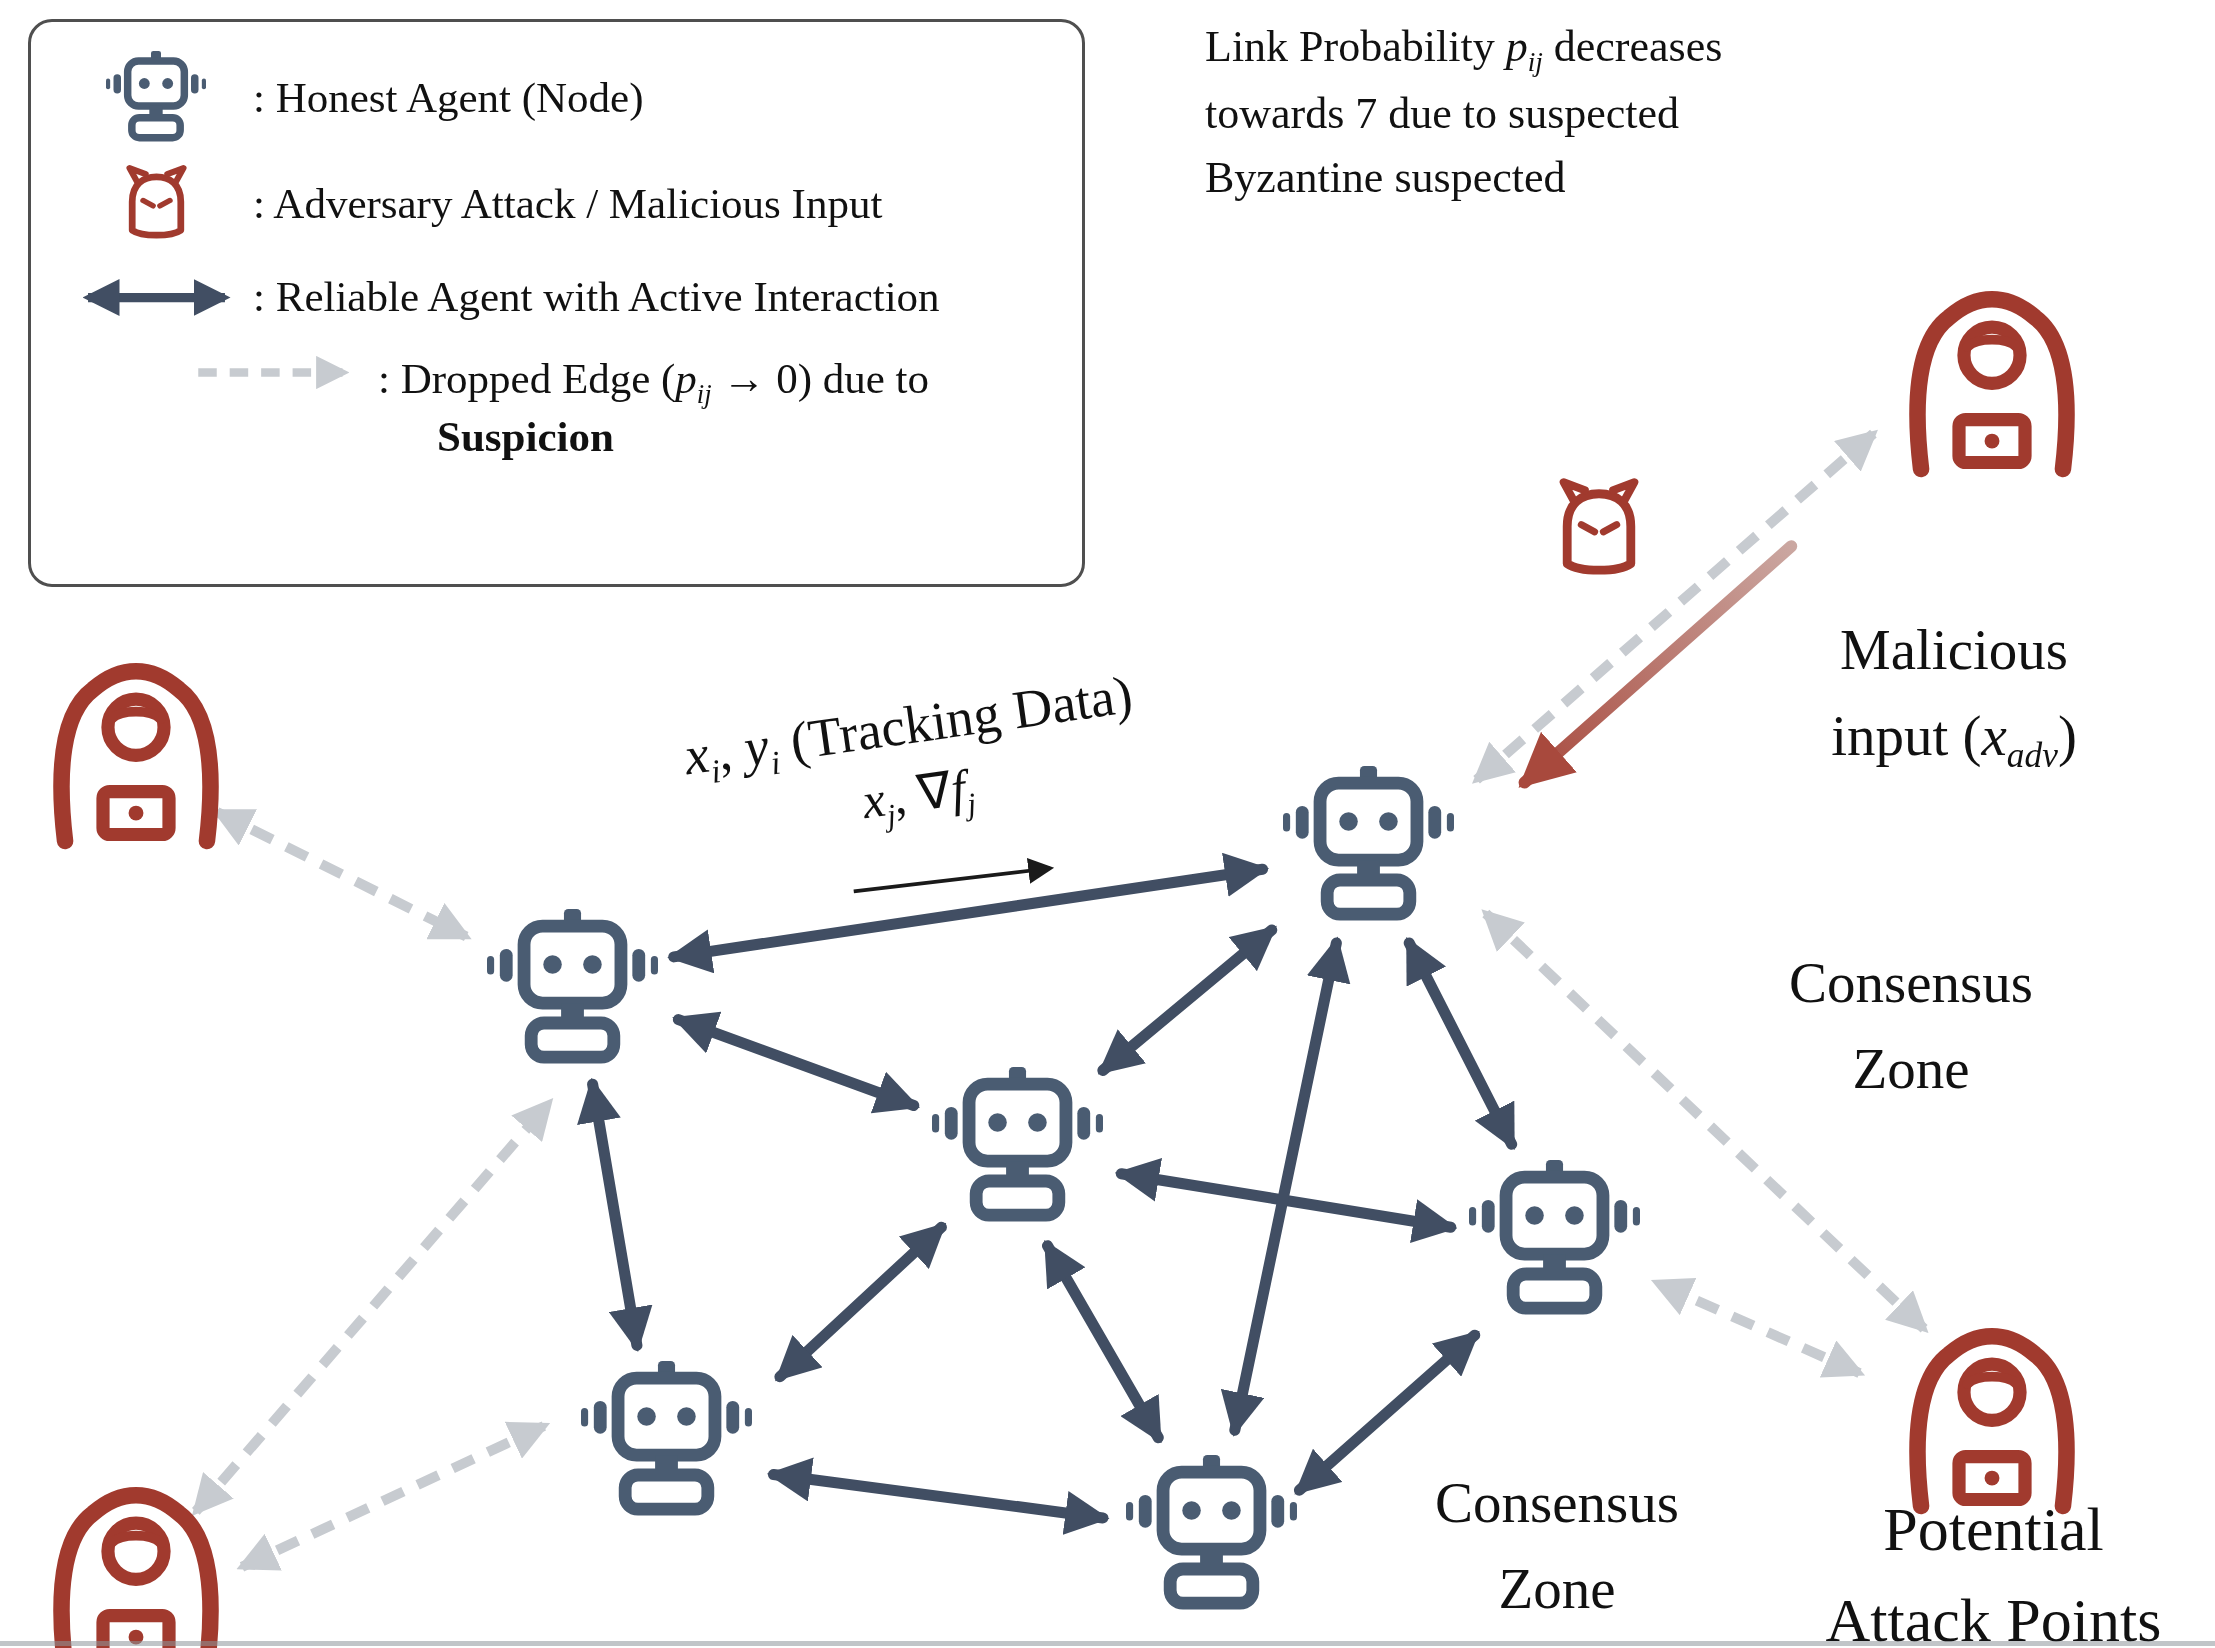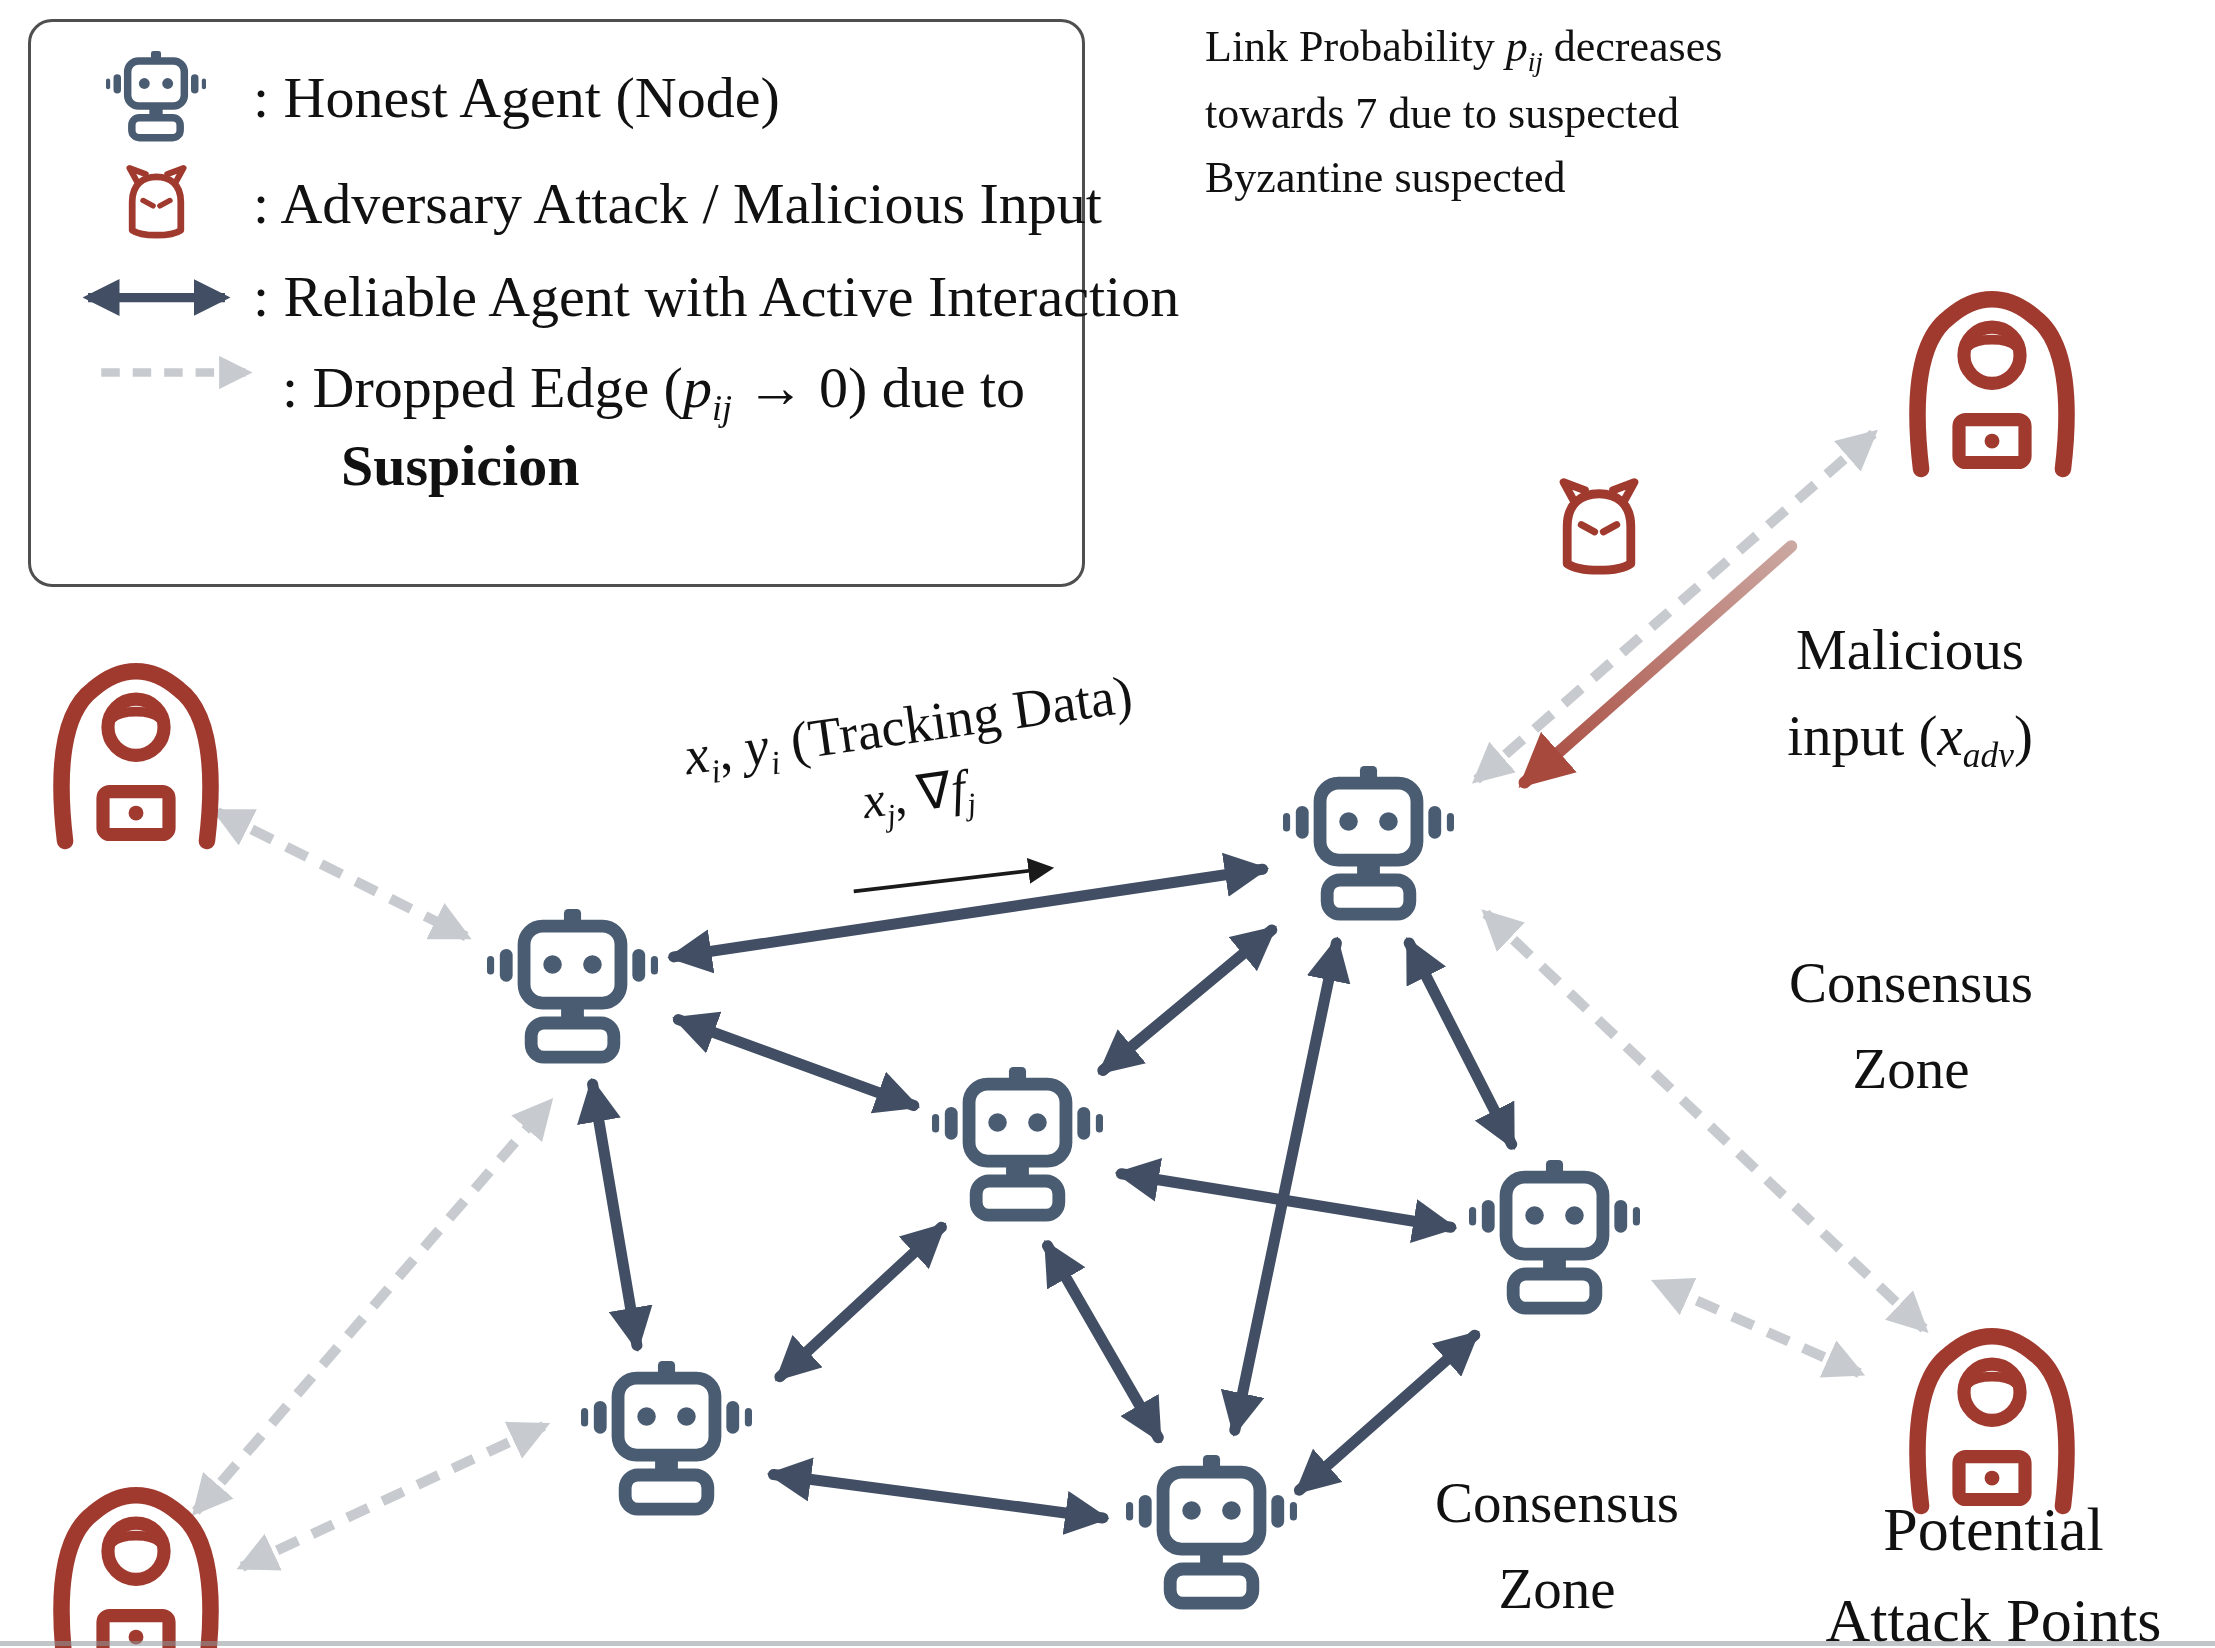--- a/index.html
+++ b/index.html
@@ -21,34 +21,34 @@
   
   .legend{
     position:absolute;left:28px;top:18.5px;width:1057px;height:568px;box-sizing:border-box;
     border:3.7px solid #4f4f4f;border-radius:24px;background:rgba(255,255,255,.97);
     padding:22px 28px 16.6px 28px;display:flex;flex-direction:column;
   }
   .lrow{display:flex;align-items:center;}
   .lrow.r1{height:109px}.lrow.r2{height:109px}.lrow.r3{height:103px}.lrow.r4{height:83px}.lrow.r5{height:138px;align-items:flex-start;padding-top:13px;justify-content:center;}
   .licon{width:194px;flex:0 0 194px;display:flex;align-items:center;justify-content:center;}
   .licon svg{display:block;}
-  .ltext{font-size:58px;line-height:1.25;white-space:nowrap;}
+  .ltext{font-size:43px;line-height:1.25;white-space:nowrap;}
   .ltext .blk{display:block;padding-left:59px;font-weight:bold;}
 
   
   .note{position:absolute;left:1205px;top:14.8px;width:997px;font-size:44px;line-height:1.47;}
 
   
   .tracking{position:absolute;left:563px;top:694px;width:701px;text-align:center;
     transform:rotate(-8deg);}
   .t-line1{font-size:54px;white-space:nowrap;}
   .t-line2{font-size:50px;margin-top:1.8px;white-space:nowrap;}
 
   .biglabel{position:absolute;text-align:center;font-size:57px;line-height:1.5;white-space:nowrap;}
-  .malicious{left:1707px;top:607px;width:406px;}
+  .malicious{left:1751px;top:607px;width:406px;}
   .cz-right{left:1731px;top:940px;width:360px;}
   .cz-bottom{left:1377px;top:1460px;width:360px;}
   .attack{left:1735px;top:1484px;width:517px;font-size:62px;line-height:1.46;}
 
   .bottom-rule{position:absolute;left:0;top:1641px;width:2215px;height:4.6px;background:#8e959b;opacity:.55;}
 </style>
 </head>
 <body>
 
 <div class="stage">

